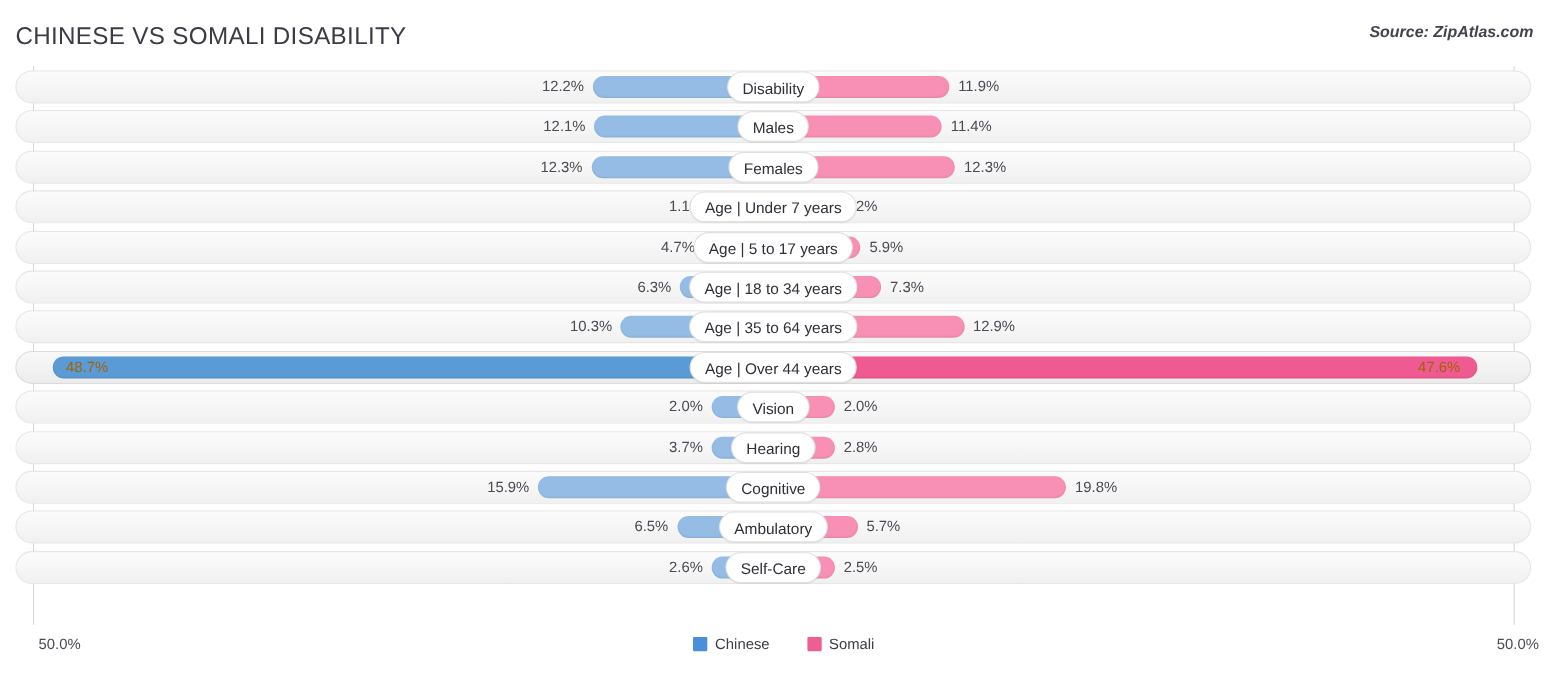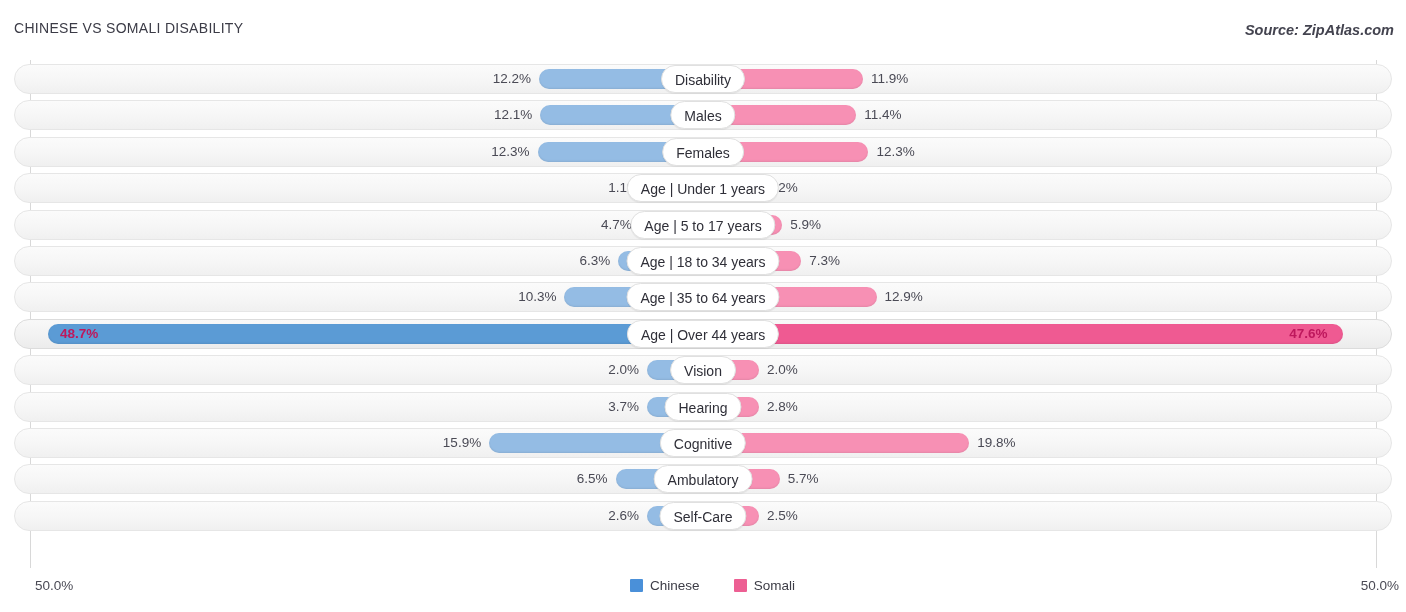--- a/index.html
+++ b/index.html
@@ -18,21 +18,21 @@
 
   
   .header {
     position: relative;
     height: 56px;
   }
   .chart-title {
     position: absolute;
     left: 14px;
     top: 20px;
-    font-size: 14px;
+    font-size: 22px;
     letter-spacing: 0.3px;
     color: #3b3b46;
     font-weight: 400;
     white-space: nowrap;
   }
   .source {
     position: absolute;
     right: 12px;
     top: 22px;
     font-size: 14.5px;
@@ -112,21 +112,21 @@
   .val {
     position: absolute;
     top: 6px;
     font-size: 13.5px;
     color: #4a4a55;
     white-space: nowrap;
     line-height: 18px;
   }
   .val.left-val  { text-align: right; }
   .val.right-val { text-align: left; }
-  .row.highlight .val { color: #be185d; font-weight: bold; }
+  .row.highlight .val { color: #a16207; font-weight: normal; }
 
   
   .cat {
     position: absolute;
     top: 1px;
     height: 28px;
     line-height: 28px;
     transform: translateX(-50%);
     background: #ffffff;
     border: 1px solid #e0e0e0;
@@ -216,21 +216,21 @@
         <div class="val left-val" style="left: 0px; width: 529.569px;">12.3%</div>
         <div class="val right-val" style="left: 876.431px;">12.3%</div>
         <div class="cat" style="left: 703px;">Females</div>
       </div>
       <div class="row">
         <div class="row-track"></div>
         <div class="bar left-bar" style="left: 647px; width: 56px;"></div>
         <div class="bar right-bar" style="left: 703px; width: 56px;"></div>
         <div class="val left-val" style="left: 0px; width: 639px;">1.1%</div>
         <div class="val right-val" style="left: 767px;">1.2%</div>
-        <div class="cat" style="left: 703px;">Age | Under 1 years</div>
+        <div class="cat" style="left: 703px;">Age | Under 7 years</div>
       </div>
       <div class="row">
         <div class="row-track"></div>
         <div class="bar left-bar" style="left: 639.786px; width: 63.2136px;"></div>
         <div class="bar right-bar" style="left: 703px; width: 79.3532px;"></div>
         <div class="val left-val" style="left: 0px; width: 631.786px;">4.7%</div>
         <div class="val right-val" style="left: 790.353px;">5.9%</div>
         <div class="cat" style="left: 703px;">Age | 5 to 17 years</div>
       </div>
       <div class="row">

